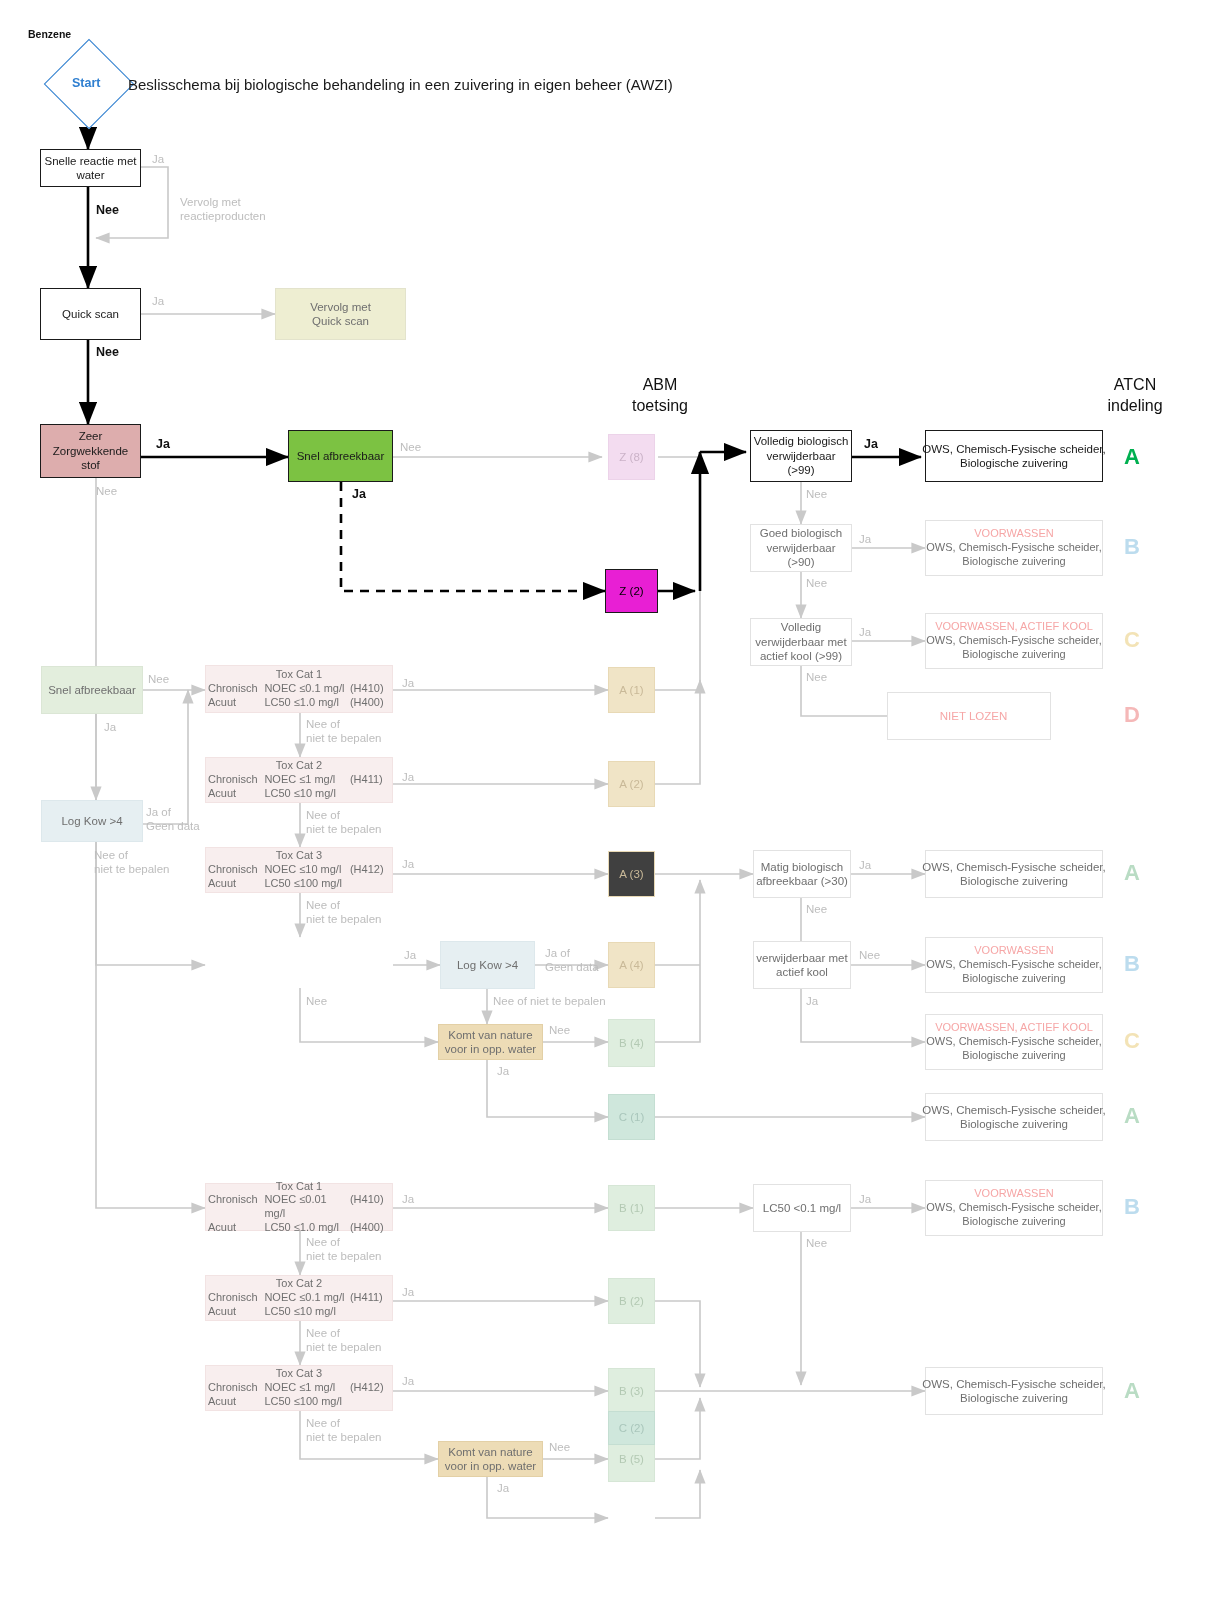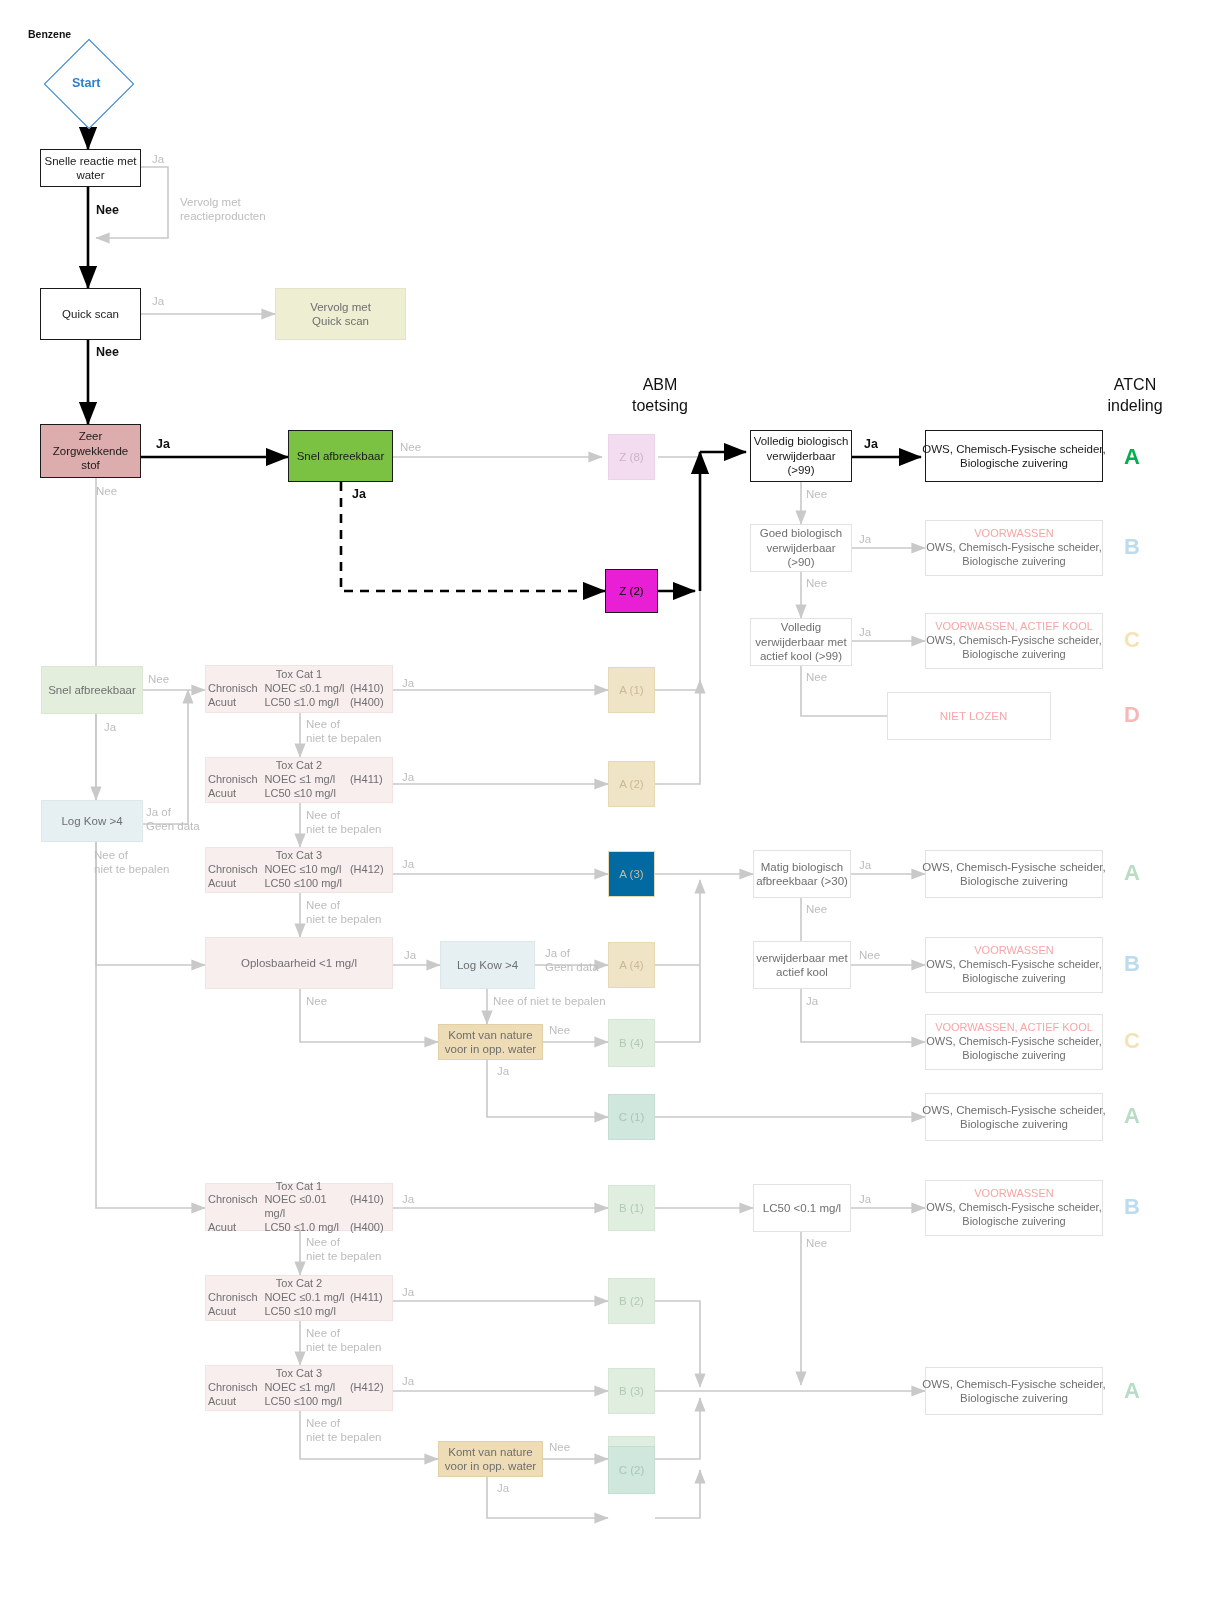--- a/index.html
+++ b/index.html
@@ -137,20 +137,21 @@
       <path d="M658 591 H695" marker-end="url(#ab)"></path>
     </g>
     <g stroke="#000" stroke-width="2.6" fill="none" stroke-dasharray="9 7">
       <path d="M341 482 V591 H605" marker-end="url(#ab)"></path>
     </g>
   </svg>
 
   <div class="chem" style="left:28px;top:28px;">Benzene</div>
   <div class="diamond" style="left:57px;top:52px;"></div>
   <div class="diamond-txt" style="left:72px;top:76px;">Start</div>
+  <div class="title" style="left:128px;top:76px;">Beslisschema bij biologische behandeling in een zuivering in eigen beheer (AWZI)</div>
   <div class="hdr" style="left: 600px; top: 375px; width: 120px; white-space: pre;">ABM
 toetsing</div>
   <div class="hdr" style="left: 1075px; top: 375px; width: 120px; white-space: pre;">ATCN
 indeling</div>
 
   <div class="node strong" style="left: 40px; top: 149px; width: 101px; height: 38px; white-space: pre;">Snelle reactie met
 water</div>
   <div class="node strong" style="left:40px;top:288px;width:101px;height:52px;">Quick scan</div>
   <div class="node strong" style="left: 40px; top: 424px; width: 101px; height: 54px; background: rgb(221, 173, 173); white-space: pre;">Zeer
 Zorgwekkende
@@ -202,21 +203,20 @@
           <span>(H412)</span>
         </div>
       <div class="toxrow">
           <span>Acuut</span>
           <span>LC50  ≤100 mg/l</span>
           <span></span>
         </div>
     </div>
   </div>
 
-  <div class="node" style="left:205px;top:937px;width:188px;height:52px;background:#f8eeee;border-color:#f2e3e3;">Oplosbaarheid &lt;1 mg/l</div>
   <div class="node" style="left:440px;top:941px;width:95px;height:48px;background:#e6eff2;border-color:#dde8ec;">Log Kow &gt;4</div>
   <div class="node" style="left: 438px; top: 1024px; width: 105px; height: 36px; background: rgb(237, 220, 182); border-color: rgb(227, 208, 166); white-space: pre;">Komt van nature
 voor in opp. water</div>
 
   <div class="node" style="left:205px;top:1183px;width:188px;height:48px;background:#f8eeee;border-color:#f2e3e3;">
     <div class="toxgrid">
       <div class="toxtitle">Tox Cat 1</div>
       <div class="toxrow">
           <span>Chronisch</span>
           <span>NOEC ≤0.01 mg/l</span>
@@ -259,29 +259,29 @@
         </div>
     </div>
   </div>
   <div class="node" style="left: 438px; top: 1441px; width: 105px; height: 36px; background: rgb(237, 220, 182); border-color: rgb(227, 208, 166); white-space: pre;">Komt van nature
 voor in opp. water</div>
 
   <div class="node" style="left:608px;top:434px;width:47px;height:46px;background:#f3dcf0;border-color:#ecd3e9;color:#cbb3c8;">Z (8)</div>
   <div class="node strong" style="left:605px;top:569px;width:53px;height:44px;background:#e81fd4;color:#000;">Z (2)</div>
   <div class="node" style="left:608px;top:667px;width:47px;height:46px;background:#f0e4c6;border-color:#e8d9b5;color:#c9b998;">A (1)</div>
   <div class="node" style="left:608px;top:761px;width:47px;height:46px;background:#f0e4c6;border-color:#e8d9b5;color:#c9b998;">A (2)</div>
-  <div class="node" style="left:608px;top:851px;width:47px;height:46px;background:#0369a1;border-color:#e8d9b5;color:#c9b998;">A (3)</div>
+  <div class="node" style="left:608px;top:851px;width:47px;height:46px;background:#404040;border-color:#e8d9b5;color:#c9b998;">A (3)</div>
   <div class="node" style="left:608px;top:942px;width:47px;height:46px;background:#f0e4c6;border-color:#e8d9b5;color:#c9b998;">A (4)</div>
   <div class="node" style="left:608px;top:1019px;width:47px;height:48px;background:#dfeedf;border-color:#d6e6d6;color:#b3c9b3;">B (4)</div>
   <div class="node" style="left:608px;top:1094px;width:47px;height:46px;background:#cfe7dc;border-color:#c4ded2;color:#a9c6bb;">C (1)</div>
   <div class="node" style="left:608px;top:1185px;width:47px;height:46px;background:#dfeedf;border-color:#d6e6d6;color:#b3c9b3;">B (1)</div>
   <div class="node" style="left:608px;top:1278px;width:47px;height:46px;background:#dfeedf;border-color:#d6e6d6;color:#b3c9b3;">B (2)</div>
   <div class="node" style="left:608px;top:1368px;width:47px;height:46px;background:#dfeedf;border-color:#d6e6d6;color:#b3c9b3;">B (3)</div>
   <div class="node" style="left:608px;top:1436px;width:47px;height:46px;background:#dfeedf;border-color:#d6e6d6;color:#b3c9b3;">B (5)</div>
-  <div class="node" style="left:608px;top:1446px;width:47px;height:48px;background:#cfe7dc;border-color:#c4ded2;color:#a9c6bb;">C (2)</div>
+  <div class="node" style="left:608px;top:1411px;width:47px;height:34px;background:#cfe7dc;border-color:#c4ded2;color:#a9c6bb;">C (2)</div>
 
   <div class="node strong" style="left: 750px; top: 430px; width: 102px; height: 52px; white-space: pre;">Volledig biologisch
 verwijderbaar
 (&gt;99)</div>
   <div class="node" style="left: 750px; top: 524px; width: 102px; height: 48px; border-color: rgb(226, 226, 226); white-space: pre;">Goed biologisch
 verwijderbaar
 (&gt;90)</div>
   <div class="node" style="left: 750px; top: 618px; width: 102px; height: 48px; border-color: rgb(226, 226, 226); white-space: pre;">Volledig
 verwijderbaar met
 actief kool (&gt;99)</div>

